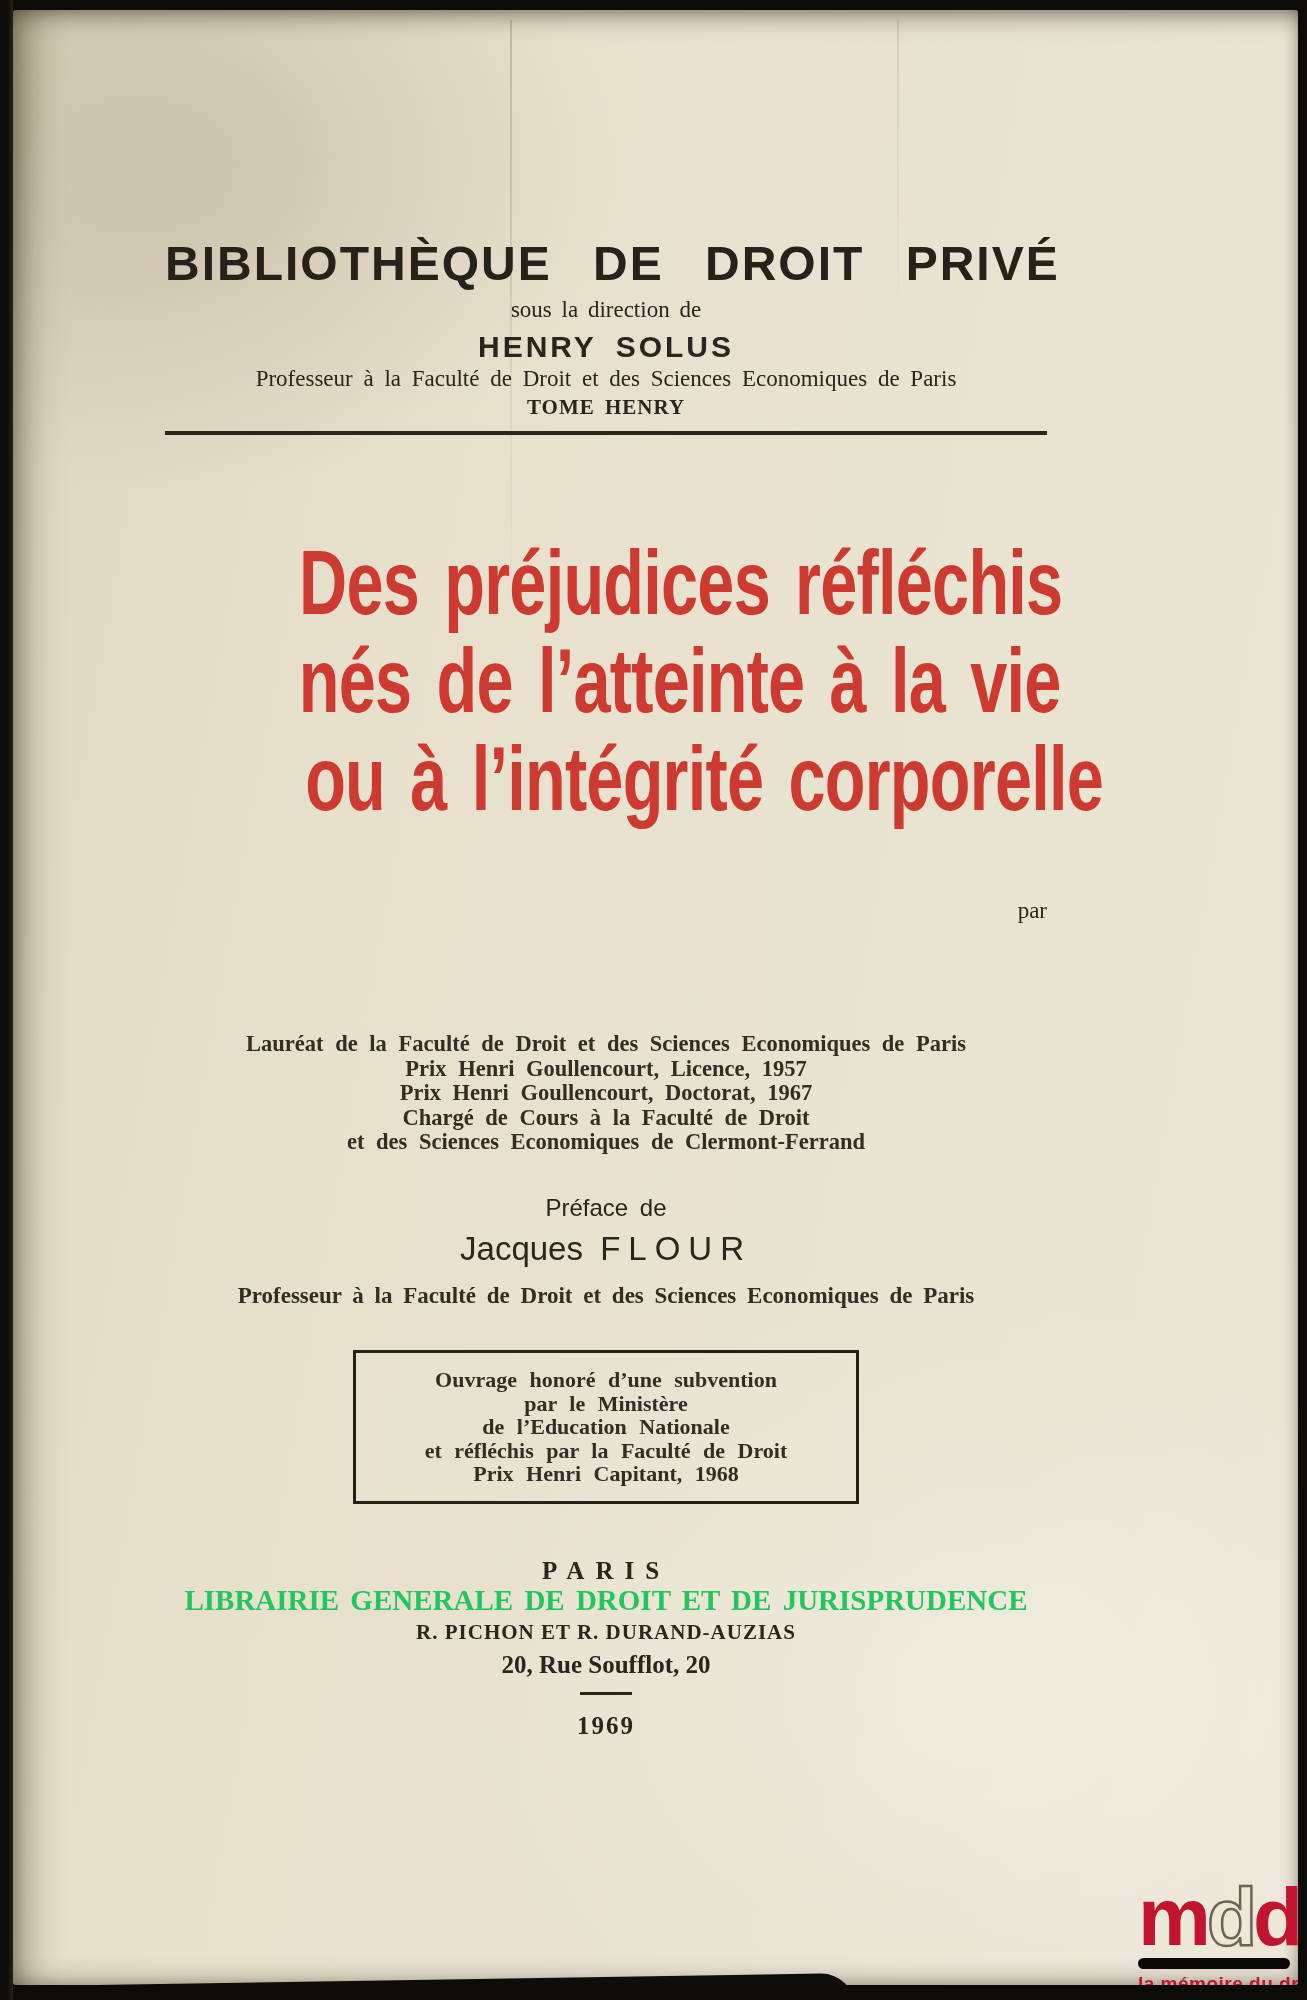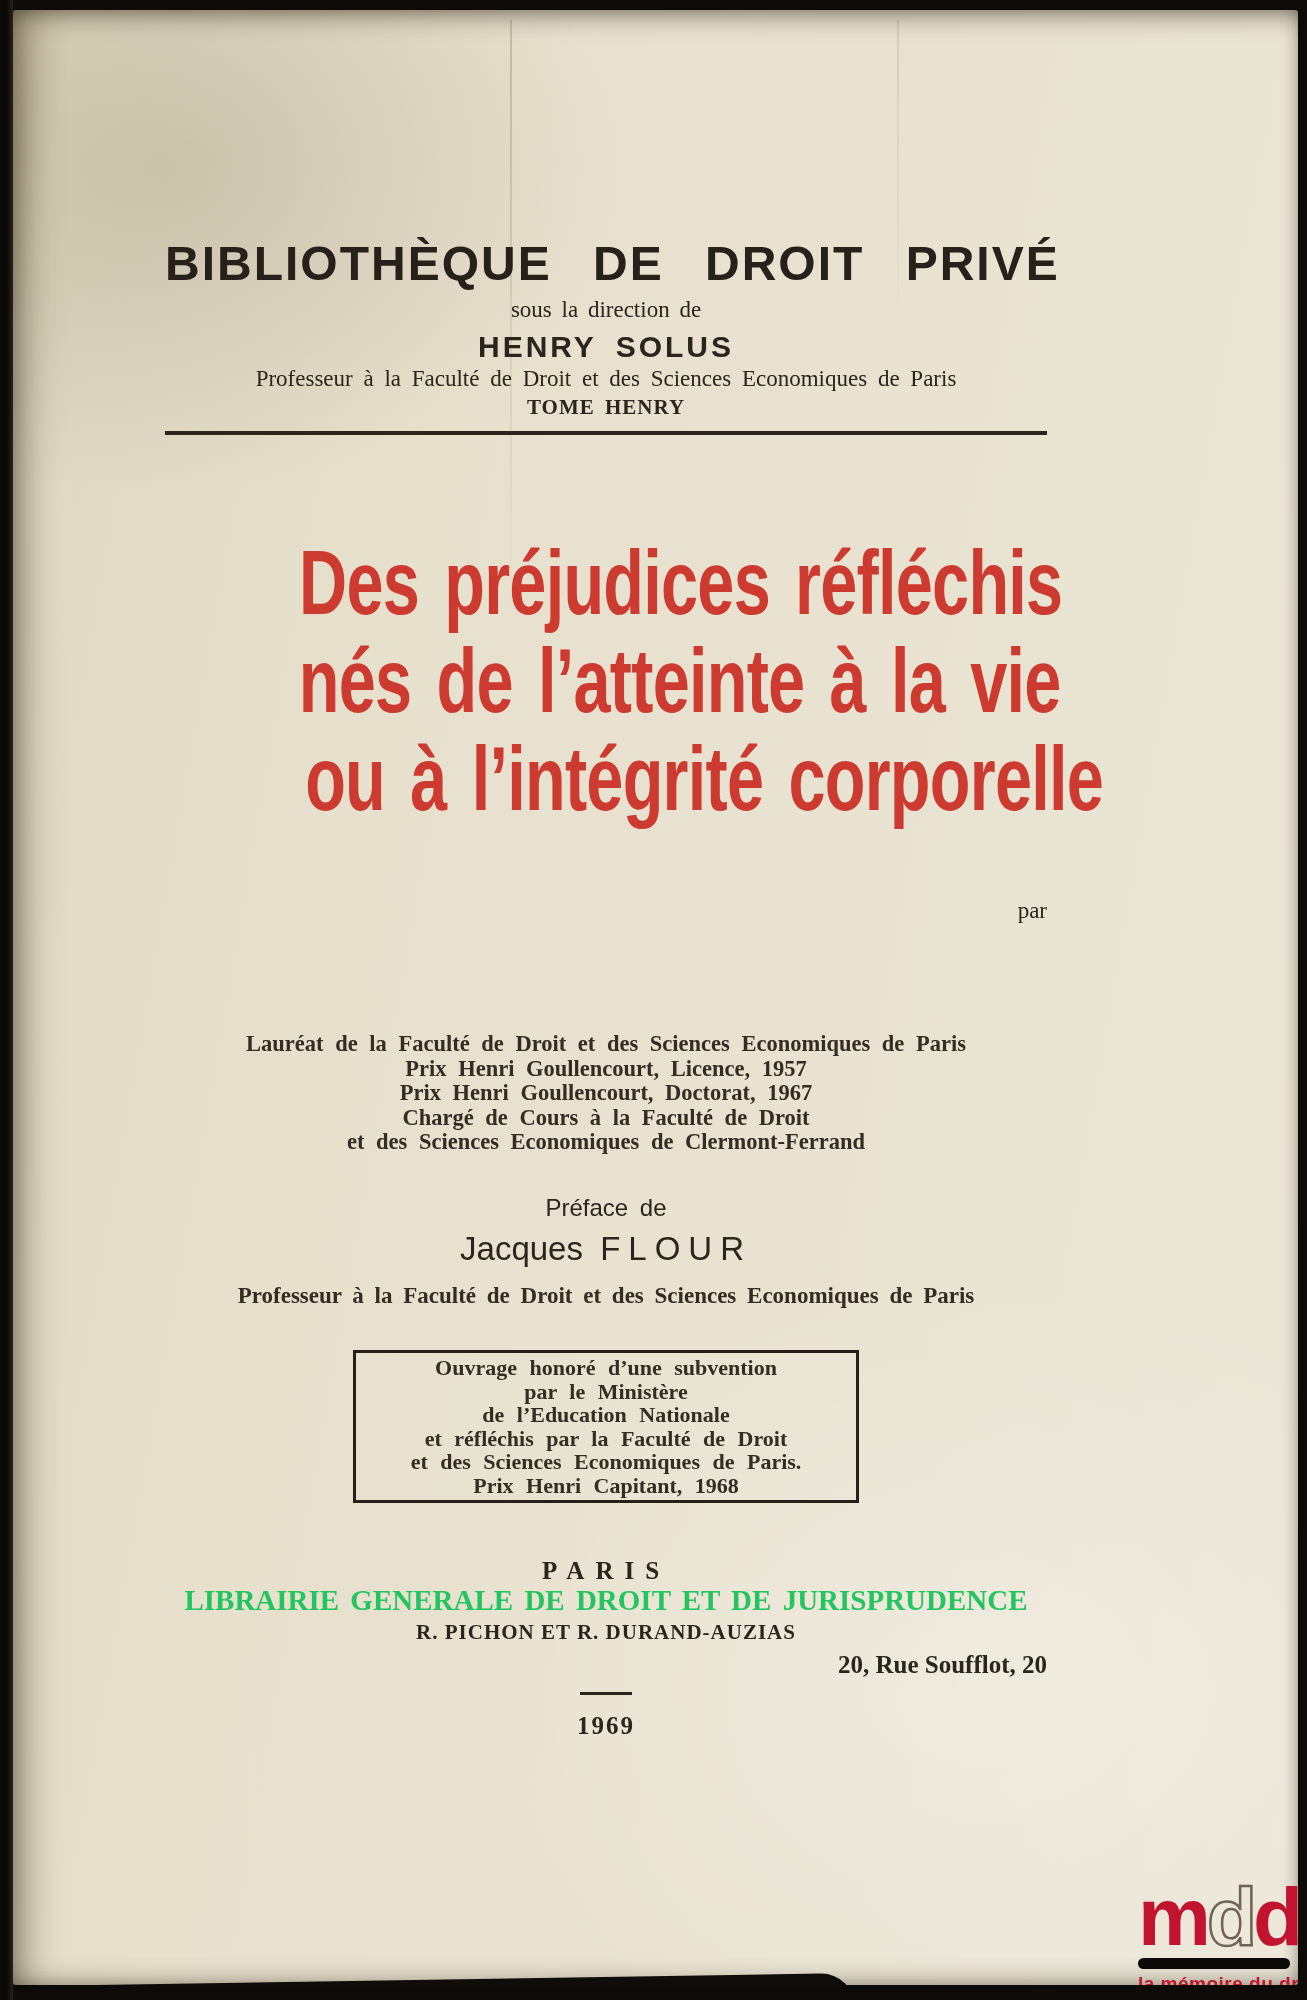--- a/index.html
+++ b/index.html
@@ -55,30 +55,30 @@
     font-size:22.5px;line-height:24.5px;word-spacing:6px;font-weight:bold;color:#332d24;}
   .credentials div{white-space:nowrap;}
 
   .preface-label{top:1194px;font-family:"Liberation Sans",sans-serif;font-size:24px;word-spacing:5px;}
   .preface-author{top:1230px;font-family:"Liberation Sans",sans-serif;font-size:33px;word-spacing:8px;}
   .preface-author .lastname{letter-spacing:8px;}
   .preface-title{top:1283px;font-size:23px;word-spacing:5px;font-weight:bold;color:#332d24;}
 
   .award-box{
     position:absolute;top:1350px;left:50%;transform:translateX(-50%);
-    width:492px;border:3px solid #262019;padding:3px 4px;text-align:center;
+    width:492px;border:3px solid #262019;padding:15px 4px;text-align:center;
     font-size:22px;line-height:23.5px;font-weight:bold;word-spacing:7px;color:#332d24;
     background:rgba(255,255,255,0.04);
   }
   .award-box div{white-space:nowrap;}
 
   .city{top:1557px;font-size:25px;font-weight:bold;letter-spacing:11px;}
   .publisher{top:1584px;font-size:29px;font-weight:bold;word-spacing:4px;color:#22c55e;}
   .publisher-names{top:1620px;font-size:21px;font-weight:bold;letter-spacing:1px;}
-  .address{top:1651px;font-size:25px;font-weight:bold;text-align:right;}
+  .address{top:1651px;font-size:25px;font-weight:bold;}
   .mini-rule{position:absolute;top:1692px;left:415px;width:52px;height:3px;background:#2a251d;}
   .year{top:1712px;font-size:25px;font-weight:bold;letter-spacing:2px;}
 
   .watermark{position:absolute;left:1138px;top:1878px;width:170px;}
   .mdd{font-family:"Liberation Sans",sans-serif;font-weight:bold;
     font-size:82px;line-height:78px;letter-spacing:-4px;white-space:nowrap;}
   .mdd .solid{color:#c2132f;}
   .mdd .outline{color:transparent;-webkit-text-stroke:2.5px #6e6354;}
   .mdd-bar{width:152px;height:11px;background:#0b0a08;border-radius:6px;margin-top:2px;}
   .tagline{font-family:"Liberation Sans",sans-serif;font-weight:bold;
@@ -129,21 +129,20 @@
     <span> </span>
     <span class="lastname">FLOUR</span>
   </div>
   <div class="line preface-title">Professeur à la Faculté de Droit et des Sciences Economiques de Paris</div>
 
   <div class="award-box">
     <div>Ouvrage honoré d’une subvention</div>
     <div>par le Ministère</div>
     <div>de l’Education Nationale</div>
     <div>et réfléchis par la Faculté de Droit</div>
-    <div>et des Sciences Economiques de Paris.</div>
     <div>Prix Henri Capitant, 1968</div>
   </div>
 
   <div class="line city">PARIS</div>
   <div class="line publisher">LIBRAIRIE GENERALE DE DROIT ET DE JURISPRUDENCE</div>
   <div class="line publisher-names">R. PICHON ET R. DURAND-AUZIAS</div>
   <div class="line address">20, Rue Soufflot, 20</div>
   <div class="mini-rule"></div>
   <div class="line year">1969</div>
 

